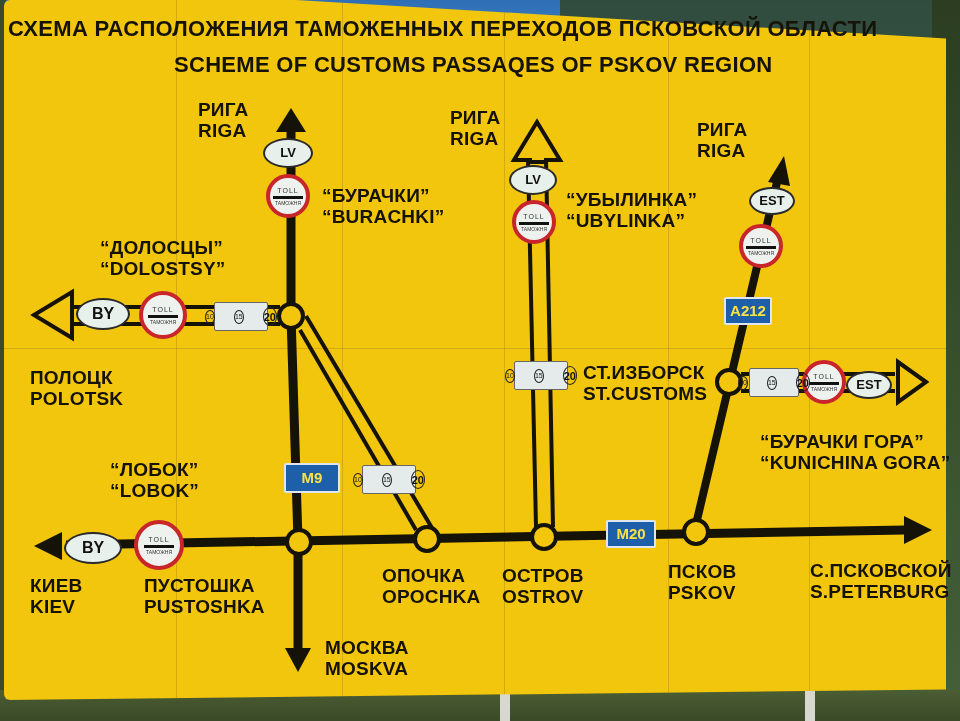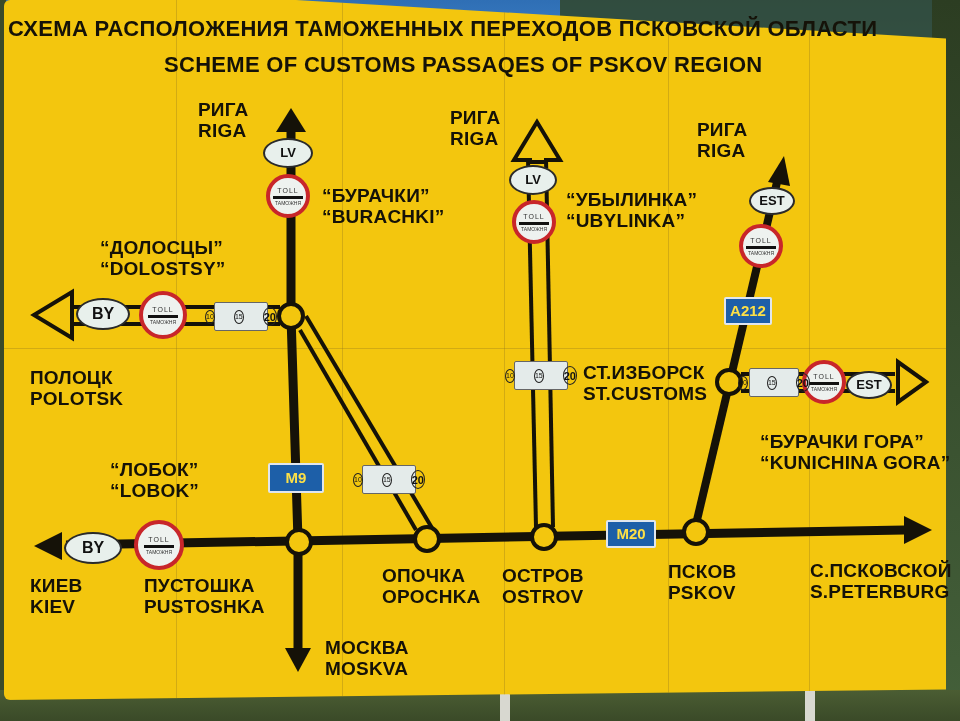--- a/index.html
+++ b/index.html
@@ -24,21 +24,21 @@
   .seam.v { width:1px; top:0; height:700px; }
   .seam.h { height:1px; left:0; width:942px; }
 
   svg.roads { position:absolute; left:0; top:0; width:960px; height:721px; }
 
   .lbl {
     position:absolute; color:#151208; font-weight:bold; line-height:1.08;
     font-size:19px; letter-spacing:0.2px; white-space:nowrap;
   }
   .title-ru { position:absolute; left:8px; top:16px; font-size:22px; font-weight:bold; color:#151208; letter-spacing:0.3px; white-space:nowrap; }
-  .title-en { position:absolute; left:164px; top:52px; font-size:22px; font-weight:bold; color:#151208; letter-spacing:0.3px; white-space:nowrap; }
+  .title-en { position:absolute; left:174px; top:52px; font-size:22px; font-weight:bold; color:#151208; letter-spacing:0.3px; white-space:nowrap; }
 
   .oval {
     position:absolute; background:#e8f0ec; border:2px solid #2a2a2a; border-radius:50%;
     font-weight:bold; color:#111; text-align:center; font-size:13px;
   }
   .toll {
     position:absolute; width:44px; height:44px; border-radius:50%;
     background:#eef2ef; border:4px solid #c8262a; box-sizing:border-box;
     display:flex; flex-direction:column; align-items:center; justify-content:center;
   }
@@ -247,15 +247,15 @@
   <span class="c s">10</span>
     <span class="c s">15</span>
     <span class="c l">20</span>
 </div>
 <div class="speed" style="left:749px;top:368px;width:48px">
   <span class="c s">10</span>
     <span class="c s">15</span>
     <span class="c l">20</span>
 </div>
 
-<div class="route" style="left:268px;top:463px;width:52px;height:26px;line-height:26px">M9</div>
+<div class="route" style="left:284px;top:463px;width:52px;height:26px;line-height:26px">M9</div>
 <div class="route" style="left:606px;top:520px;width:46px;height:24px;line-height:24px">M20</div>
 <div class="route" style="left:724px;top:297px;width:44px;height:24px;line-height:24px">A212</div>
 
 </body></html>

